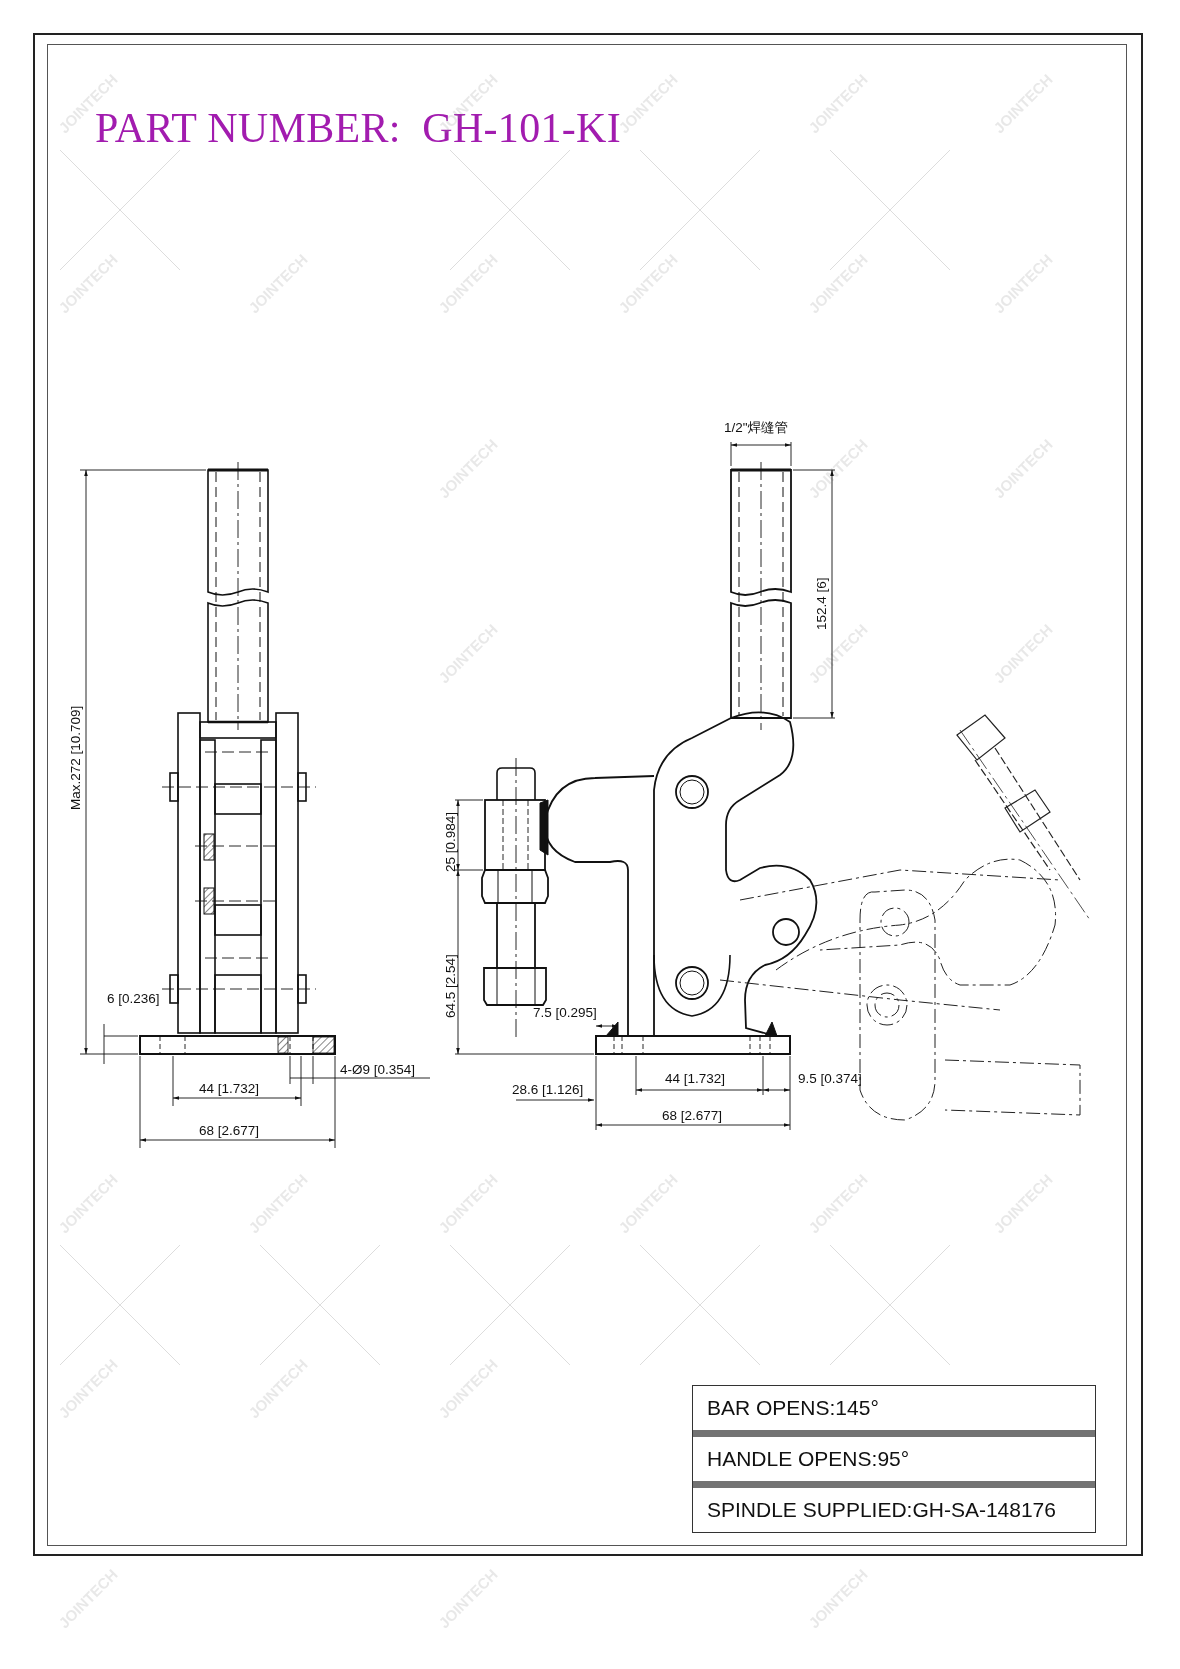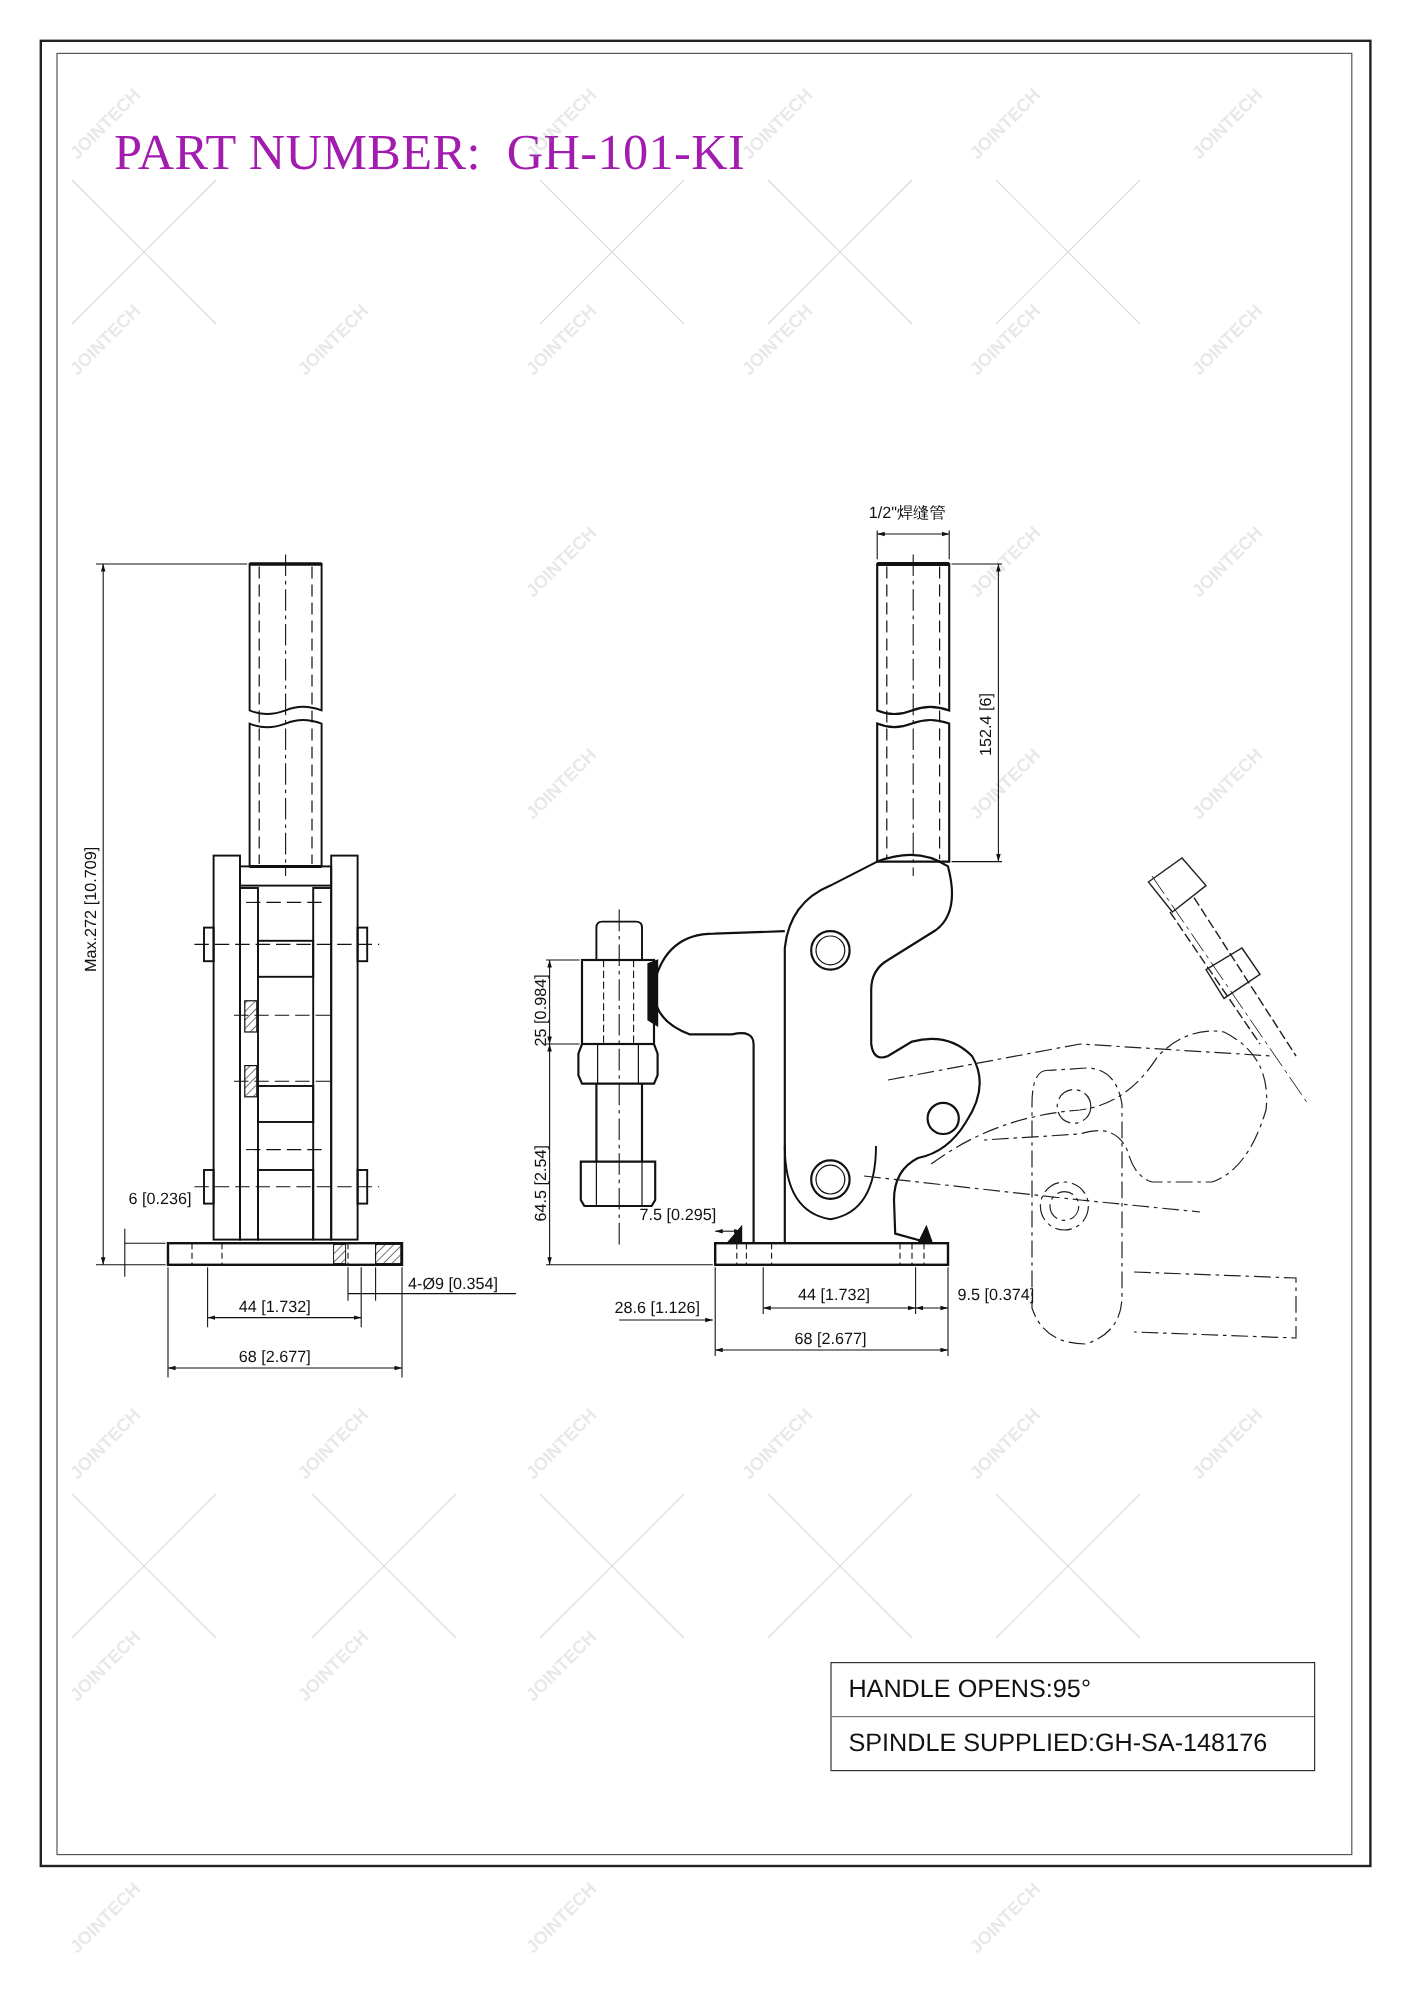--- a/index.html
+++ b/index.html
@@ -3,21 +3,21 @@
 <meta charset="utf-8">
 <style>
   html,body{margin:0;padding:0;background:#fff;}
   body{width:1180px;height:1669px;position:relative;overflow:hidden;font-family:"Liberation Sans",sans-serif;}
   .frame{position:absolute;left:33px;top:33px;width:1110px;height:1523px;border:2px solid #222;box-sizing:border-box;}
   .inner{position:absolute;left:47px;top:44px;width:1080px;height:1502px;border:1px solid #555;box-sizing:border-box;}
   .title{position:absolute;left:95px;top:104px;font-family:"Liberation Serif",serif;font-size:42px;color:#a21caf;letter-spacing:0.3px;}
   svg.drawing{position:absolute;left:0;top:0;}
   .dim{font-family:"Liberation Sans",sans-serif;font-size:13.5px;fill:#111;}
   .spec{position:absolute;left:692px;top:1385px;width:404px;border:1.5px solid #333;box-sizing:border-box;}
-  .spec-row{height:44px;line-height:44px;padding-left:14px;font-size:21px;color:#111;border-top:1px solid #737373;}
+  .spec-row{height:44px;line-height:44px;padding-left:14px;font-size:21px;color:#111;border-top:7px solid #737373;}
   .spec-row:first-child{border-top:none;}
   .wm{position:absolute;font-weight:bold;color:rgba(150,150,150,0.22);font-size:15px;transform:rotate(-45deg);white-space:nowrap;}
 </style>
 </head>
 <body>
 
 <div class="frame"></div>
 <div class="inner"></div>
 
 <div class="title">
@@ -267,15 +267,16 @@
   <text class="dim" transform="translate(455,872) rotate(-90)">25 [0.984]</text>
   <text class="dim" transform="translate(455,1018) rotate(-90)">64.5 [2.54]</text>
   <text class="dim" x="533" y="1017">7.5 [0.295]</text>
   <text class="dim" x="512" y="1094">28.6 [1.126]</text>
   <text class="dim" x="665" y="1083">44 [1.732]</text>
   <text class="dim" x="798" y="1083">9.5 [0.374]</text>
   <text class="dim" x="662" y="1120">68 [2.677]</text>
 </svg>
 
 <div class="spec">
+  <div class="spec-row">BAR OPENS:145°</div>
   <div class="spec-row">HANDLE OPENS:95°</div>
   <div class="spec-row">SPINDLE SUPPLIED:GH-SA-148176</div>
 </div>
 
 </body></html>

